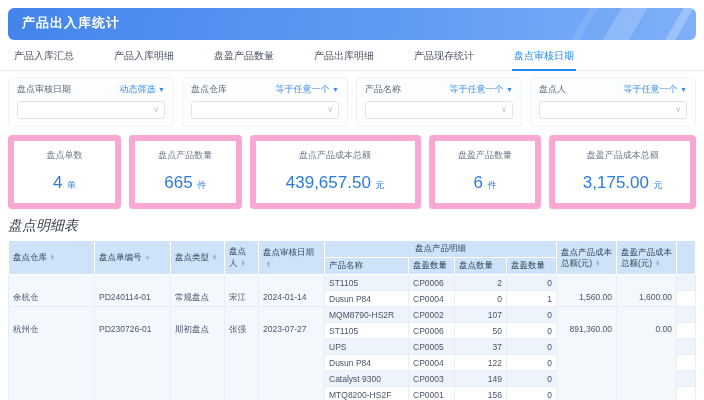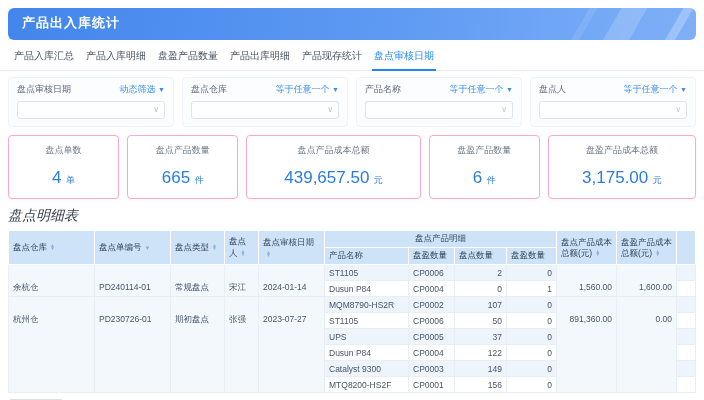--- a/index.html
+++ b/index.html
@@ -10,38 +10,38 @@
   
   .banner { margin:8px 8px 0; height:32px; border-radius:6px; position:relative; overflow:hidden;
     background:linear-gradient(100deg,#4385ec 0%,#5d9af3 55%,#7fb0f7 100%); }
   .banner .title { position:absolute; left:14px; top:6px; color:#fff; font-size:13px; font-weight:bold; letter-spacing:1px; }
   .deco { position:absolute; background:rgba(255,255,255,.18); transform:skewX(-30deg); top:-10px; height:60px; }
   .deco.d1 { right:60px; width:26px; }
   .deco.d2 { right:14px; width:10px; background:rgba(255,255,255,.25); }
   .deco.d3 { right:110px; width:8px; background:rgba(255,255,255,.10); }
 
   
-  .tabs { display:flex; gap:8px; padding:7px 12px 0; border-bottom:1px solid #e9edf2; }
+  .tabs { display:flex; gap:36px; padding:7px 12px 0; border-bottom:1px solid #e9edf2; }
   .tab { font-size:10px; color:#4a5462; padding:2px 2px 6px; cursor:pointer; white-space:nowrap; }
   .tab.active { color:#2188f0; border-bottom:2px solid #2188f0; margin-bottom:-1px; }
 
   
   .filters { display:flex; gap:8px; margin:6px 8px 0; }
   .fbox { flex:1; background:#fbfdff; border:1px solid #f0f3f8; border-radius:4px; padding:5px 8px 7px; }
   .frow { display:flex; justify-content:space-between; align-items:center; }
   .flabel { font-size:9px; color:#5c6672; }
   .flink { font-size:9px; color:#3a8ee6; cursor:pointer; white-space:nowrap; }
   .flink .caret { font-size:7px; }
   .fselect { margin-top:5px; height:18px; background:#fff; border:1px solid #dfe4ea; border-radius:3px;
     position:relative; cursor:pointer; }
   .fselect .chev { position:absolute; right:5px; top:3px; color:#c0c4cc; font-size:8px; }
 
   
   .cards { display:flex; gap:8px; margin:8px 8px 0; }
-  .card { background:#fff; border:1px solid #f9a8d4; border-radius:4px; box-shadow:0 1px 3px rgba(30,60,120,.05);
+  .card { background:#fff; border:6px solid #f9a8d4; border-radius:4px; box-shadow:0 1px 3px rgba(30,60,120,.05);
     text-align:center; padding:8px 2px 10px; }
   .card .clabel { font-size:9px; color:#6b7686; }
   .card .cvalue { margin-top:11px; font-size:17px; color:#2b7cdf; }
   .card .cunit { font-size:9px; margin-left:2px; }
   .cw1 { flex:1; } .cw16 { flex:1.6; } .cw135 { flex:1.35; }
 
   
   .tsection { margin:8px 8px 0; }
   .ttitle { font-size:14px; color:#38404c; margin-bottom:5px;font-style:italic; }
   table { width:100%; border-collapse:collapse; table-layout:fixed; }

